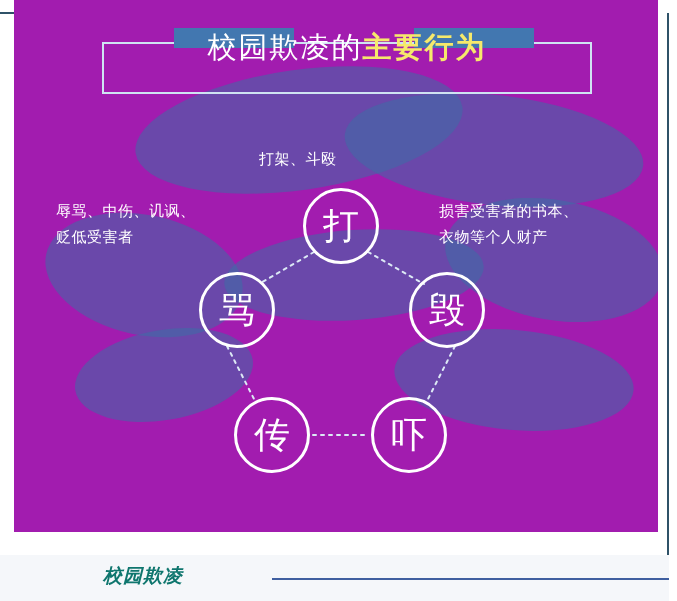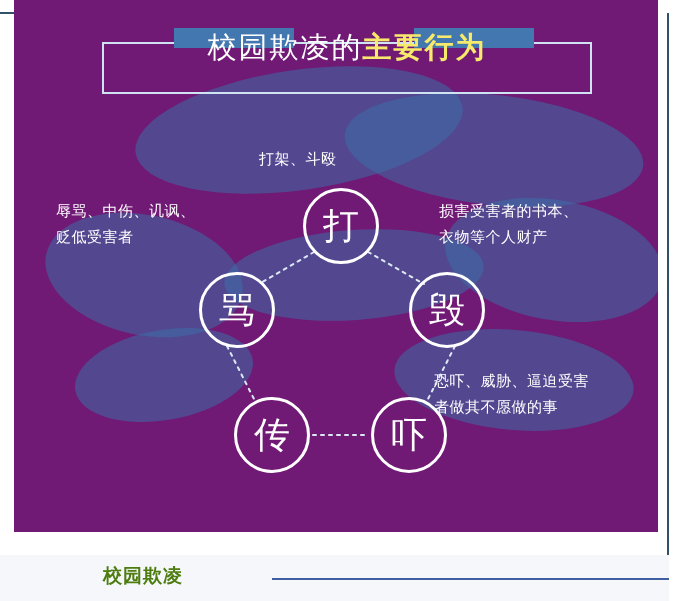--- a/index.html
+++ b/index.html
@@ -19,21 +19,21 @@
     position:absolute;left:667px;top:13px;width:2px;height:560px;
     background:#2f5268;
   }
   .frame-line-bottom{
     position:absolute;left:0px;top:571px;width:669px;height:2px;
     background:#2f5268;
   }
   
   .panel{
     position:absolute;left:14px;top:0px;width:644px;height:532px;
-    background:#701a75;
+    background:#a21caf;
     overflow:hidden;
   }
   
   .blob{position:absolute;background:#3d6ea5;border-radius:50%;opacity:.55;}
   .blob.b1{left:120px;top:70px;width:330px;height:120px;transform:rotate(-8deg);}
   .blob.b2{left:330px;top:95px;width:300px;height:110px;transform:rotate(6deg);}
   .blob.b3{left:30px;top:215px;width:200px;height:120px;transform:rotate(12deg);}
   .blob.b4{left:210px;top:230px;width:260px;height:90px;transform:rotate(-4deg);}
   .blob.b5{left:430px;top:200px;width:220px;height:120px;transform:rotate(10deg);}
   .blob.b6{left:60px;top:330px;width:180px;height:90px;transform:rotate(-10deg);}
@@ -97,22 +97,22 @@
   .note-left-dn{left:44px;top:368px;width:180px;}
   .note-right-dn{left:420px;top:368px;width:200px;}
 
   
   .footer-band{
     position:absolute;left:0px;top:555px;width:669px;height:46px;
     background:#f5f7fa;
   }
   .footer-label{
     position:absolute;left:103px;top:563px;
-    font-size:19px;font-weight:bold;
-    color:#4d7c0f;letter-spacing:1px;
+    font-size:19px;font-weight:bold;font-style:italic;
+    color:#0f766e;letter-spacing:1px;
   }
   .footer-rule{
     position:absolute;left:272px;top:578px;width:397px;height:2px;
     background:#3f5fa0;
   }
 </style>
 </head>
 <body>
 
 <div class="frame-tick-left"></div>
@@ -146,20 +146,18 @@
   <div class="circle c-ma">骂</div>
   <div class="circle c-hui">毁</div>
   <div class="circle c-chuan">传</div>
   <div class="circle c-xia">吓</div>
 
   <div class="note note-top">打架、斗殴</div>
   <div class="note note-right-up">损害受害者的书本、
 衣物等个人财产</div>
   <div class="note note-left-up">辱骂、中伤、讥讽、
 贬低受害者</div>
-  <div class="note note-right-dn">恐吓、威胁、逼迫受害
-者做其不愿做的事</div>
 
 </div>
 
 <div class="footer-band"></div>
 <div class="footer-label">校园欺凌</div>
 <div class="footer-rule"></div>
 
 </body></html>

